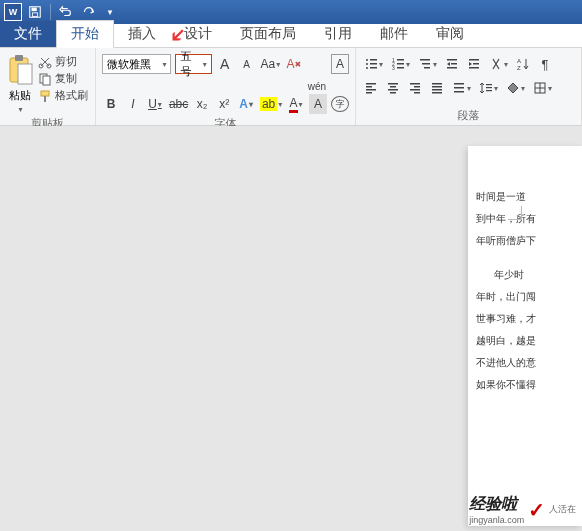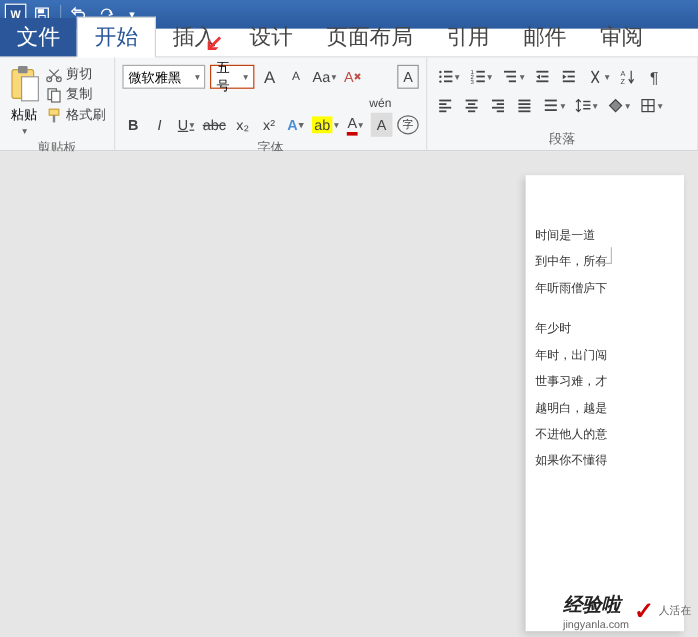--- a/index.html
+++ b/index.html
@@ -5,21 +5,21 @@
     * { margin: 0; padding: 0; box-sizing: border-box; }
     body { font-family: "Microsoft YaHei", "SimSun", sans-serif; font-size: 12px; background: #fff; width: 582px; height: 531px; overflow: hidden; position: relative; }
     
     .titlebar { height: 24px; background: linear-gradient(#3b70b8, #2b5a9e); display: flex; align-items: center; padding: 0 4px; gap: 4px; }
     .app-icon { width: 18px; height: 18px; background: #2b579a; border: 1px solid #fff; display: flex; align-items: center; justify-content: center; color: #fff; font-size: 9px; font-weight: bold; }
     .qat-icon { width: 18px; height: 18px; display: flex; align-items: center; justify-content: center; color: #fff; cursor: pointer; }
     .qat-icon svg { width: 14px; height: 14px; }
     .qat-sep { width: 1px; height: 16px; background: rgba(255,255,255,0.3); margin: 0 2px; }
     
     .tabs { height: 24px; background: #fff; display: flex; align-items: flex-end; border-bottom: 1px solid #d4d4d4; }
-    .tab { padding: 4px 14px; font-size: 18px; color: #444; cursor: pointer; }
+    .tab { padding: 4px 14px; font-size: 14px; color: #444; cursor: pointer; }
     .tab.file { background: #2b579a; color: #fff; }
     .tab.active { background: #fff; border: 1px solid #d4d4d4; border-bottom: 1px solid #fff; margin-bottom: -1px; color: #2b579a; }
     .red-arrow { position: absolute; left: 170px; top: 24px; color: #e33; font-size: 20px; transform: rotate(135deg); }
     
     .ribbon { height: 78px; background: #f5f6f7; border-bottom: 1px solid #d4d4d4; display: flex; }
     .group { border-right: 1px solid #e0e0e0; padding: 2px 6px 0 6px; display: flex; flex-direction: column; }
     .group-body { flex: 1; display: flex; align-items: flex-start; gap: 4px; }
     .group-label { text-align: center; font-size: 11px; color: #666; padding: 2px 0; }
     
     .paste-col { display: flex; flex-direction: column; align-items: center; gap: 2px; padding-top: 4px; }
@@ -34,21 +34,21 @@
     .font-name { width: 78px; height: 20px; border: 1px solid #ababab; background: #fff; font-size: 11px; padding: 0 4px; display: flex; align-items: center; justify-content: space-between; }
     .font-size { width: 40px; height: 20px; border: 1px solid #c2410c; background: #fff; font-size: 11px; padding: 0 4px; display: flex; align-items: center; justify-content: space-between; }
     .ribbon-btn { min-width: 18px; height: 20px; display: flex; align-items: center; justify-content: center; font-size: 12px; color: #444; cursor: pointer; padding: 0 2px; }
     .ribbon-btn.boxed { border: 1px solid #999; }
     .ribbon-btn svg { width: 14px; height: 14px; }
     .caret { font-size: 8px; color: #666; margin-left: 1px; }
     
     .para-col { display: flex; flex-direction: column; gap: 4px; padding-top: 4px; }
     
     .doc-area { position: absolute; top: 126px; left: 0; right: 0; bottom: 0; background: #e6e6e6; }
-    .page { position: absolute; right: 12px; top: 20px; width: 132px; height: 380px; background: #fff; box-shadow: -2px 2px 6px rgba(0,0,0,0.15); padding: 40px 6px 8px 8px; }
+    .page { position: absolute; right: 0; top: 20px; width: 114px; height: 380px; background: #fff; box-shadow: -2px 2px 6px rgba(0,0,0,0.15); padding: 40px 6px 8px 8px; }
     .page p { font-size: 10px; color: #333; line-height: 2.2; white-space: nowrap; }
     .page-corner { position: absolute; right: 60px; top: 60px; width: 14px; height: 14px; border-right: 1px solid #bbb; border-bottom: 1px solid #bbb; }
     
     .watermark { position: absolute; right: 6px; bottom: 6px; display: flex; align-items: center; gap: 4px; }
     .watermark-text { font-size: 16px; font-weight: bold; color: #222; font-style: italic; }
     .watermark-check { color: #c00; font-size: 20px; font-weight: bold; }
     .watermark-sub { font-size: 9px; color: #666; }
   </style>
 </head>
 <body>
@@ -321,21 +321,21 @@
     <div class="group-label">段落</div>
   </div>
 </div>
 
 <div class="doc-area">
   <div class="page">
     <div class="page-corner"></div>
     <p>时间是一道</p>
     <p>到中年，所有</p>
     <p>年听雨僧庐下</p>
-    <p style="margin-top:12px;"><span class="sel" style="">年少时</span></p>
+    <p style="margin-top:12px;"><span class="sel" style="margin-left:18px;">年少时</span></p>
     <p><span class="sel">年时，出门闯</span></p>
     <p><span class="sel">世事习难，才</span></p>
     <p><span class="sel">越明白，越是</span></p>
     <p>不进他人的意</p>
     <p>如果你不懂得</p>
   </div>
 </div>
 
 <div class="watermark">
   <div>

